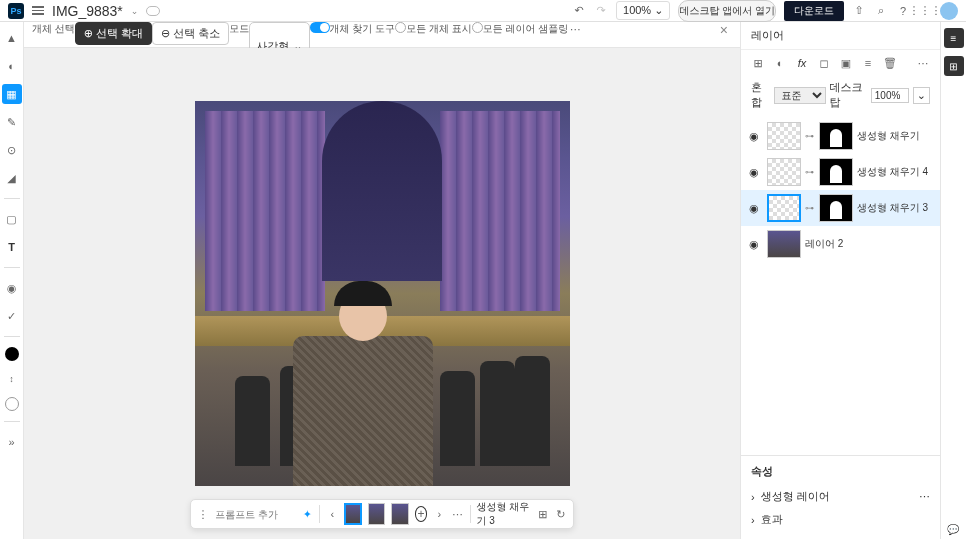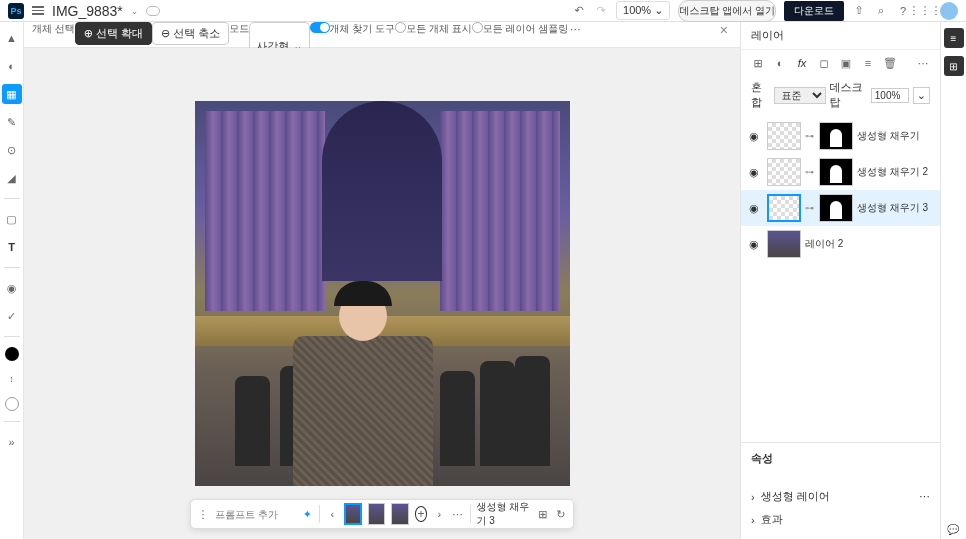--- a/index.html
+++ b/index.html
@@ -62,21 +62,21 @@
 .layer{display:flex;align-items:center;padding:4px 8px;gap:4px;cursor:pointer}
 .layer.selected{background:#e3f2ff}
 .eye{width:14px;font-size:11px}
 .lthumb{width:34px;height:28px;border:1px solid #ccc;background:repeating-conic-gradient(#ddd 0 25%,#fff 0 50%) 0 0/8px 8px}
 .lthumb.img{background:linear-gradient(#5a5590,#4a4545)}
 .lmask{width:34px;height:28px;background:#000;border:1px solid #ccc;position:relative}
 .lmask::after{content:"";position:absolute;bottom:2px;left:10px;width:12px;height:18px;background:#fff;border-radius:6px 6px 0 0}
 .link-ic{width:10px;font-size:9px;color:#888}
 .lname{font-size:10px;flex:1}
 .props{border-top:1px solid #e5e5e5;padding:8px 10px}
-.props-h{font-weight:600;font-size:11px;margin-bottom:19px}
+.props-h{font-weight:600;font-size:11px;margin-bottom:6px}
 .props-row{display:flex;align-items:center;gap:6px;padding:4px 0;font-size:10px;cursor:pointer}
 .rside{width:26px;background:#fff;border-left:1px solid #e5e5e5;display:flex;flex-direction:column;align-items:center;padding-top:6px;gap:8px}
 .rside-ic{width:20px;height:20px;background:#333;border-radius:3px;display:flex;align-items:center;justify-content:center;color:#fff;font-size:10px}
 .rside-ic.light{background:transparent;color:#666}
 </style>
 </head>
 <body>
 
 <div class="topbar">
   <div class="ps-logo">Ps</div>
@@ -219,21 +219,21 @@
         <div class="lthumb"></div>
         <span class="link-ic">⊶</span>
         <div class="lmask"></div>
         <span class="lname">생성형 채우기</span>
       </div>
       <div class="layer">
         <span class="eye">◉</span>
         <div class="lthumb"></div>
         <span class="link-ic">⊶</span>
         <div class="lmask"></div>
-        <span class="lname">생성형 채우기 2</span>
+        <span class="lname">생성형 채우기 4</span>
       </div>
       <div class="layer selected">
         <span class="eye">◉</span>
         <div class="lthumb" style="border:2px solid #0d99ff"></div>
         <span class="link-ic">⊶</span>
         <div class="lmask"></div>
         <span class="lname">생성형 채우기 3</span>
       </div>
       <div class="layer">
         <span class="eye">◉</span>

